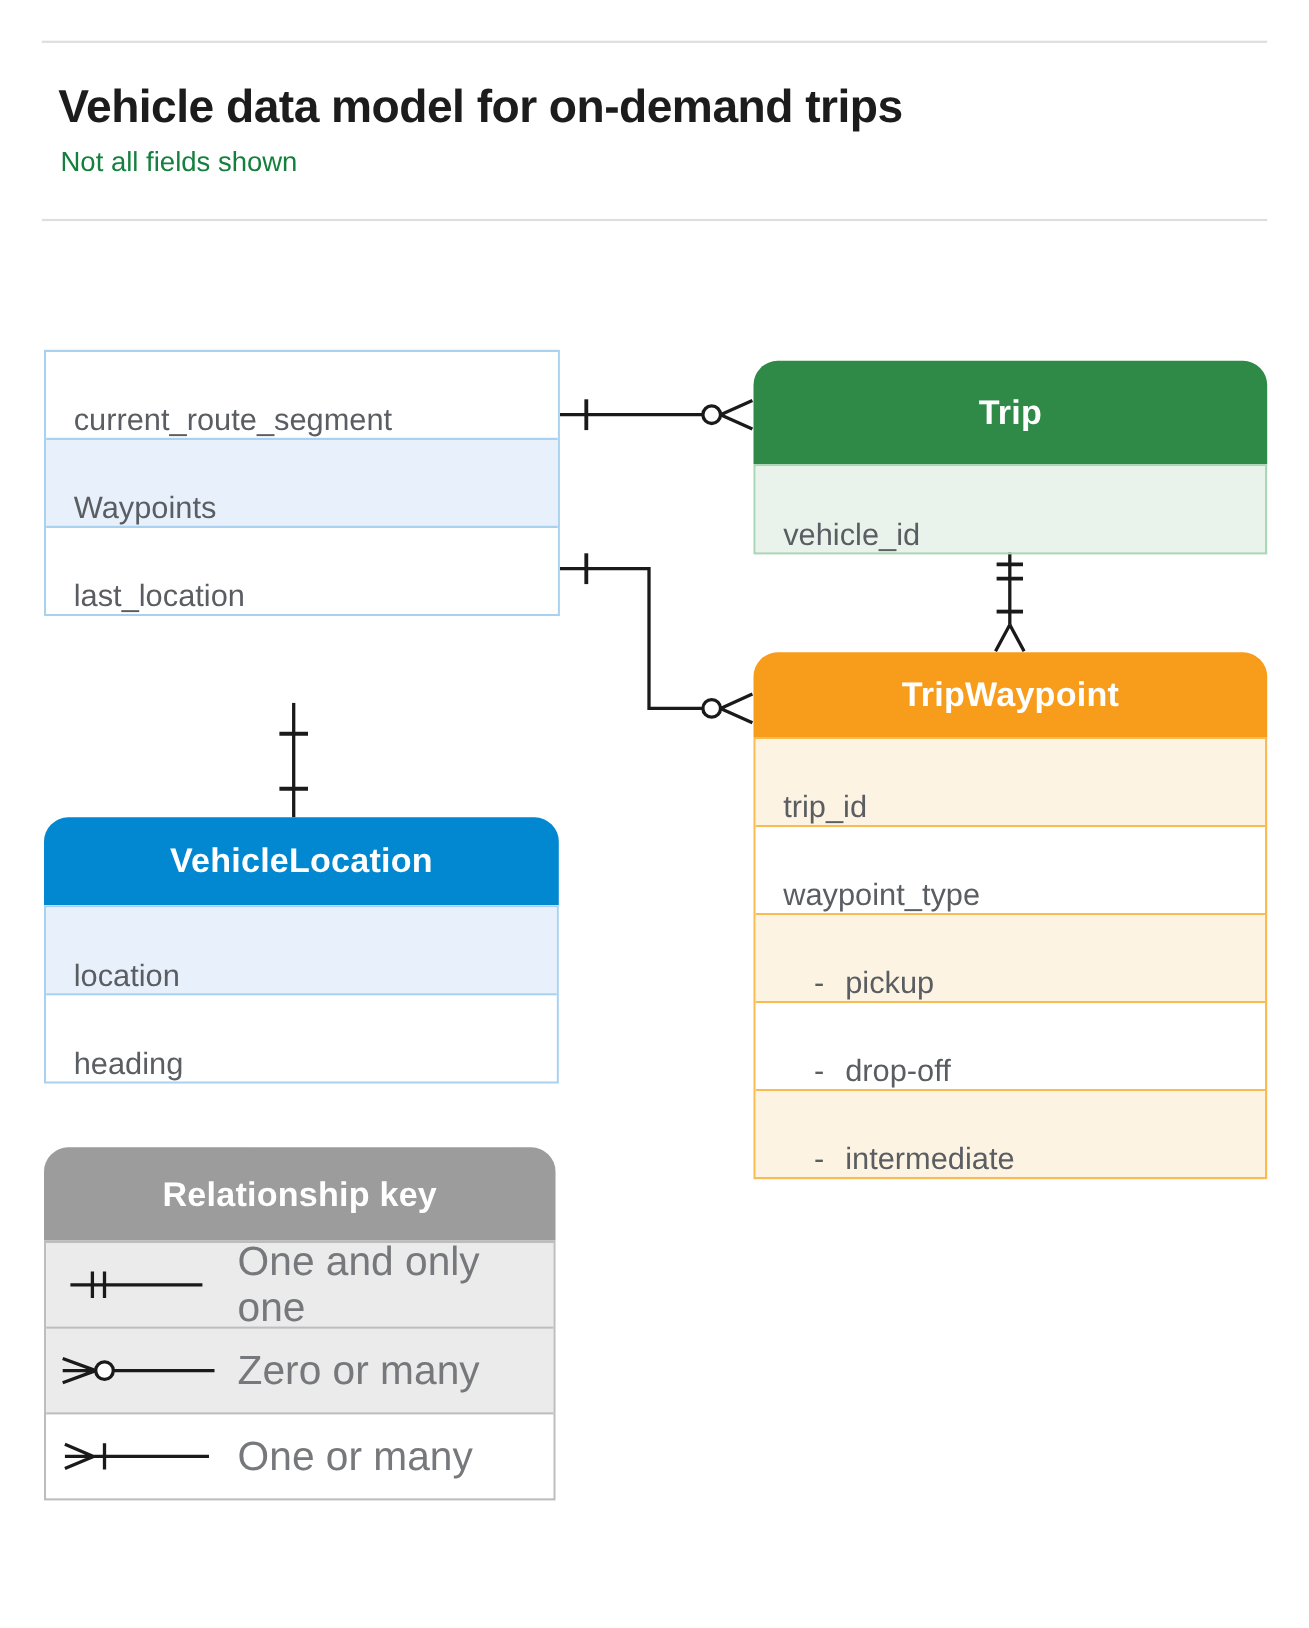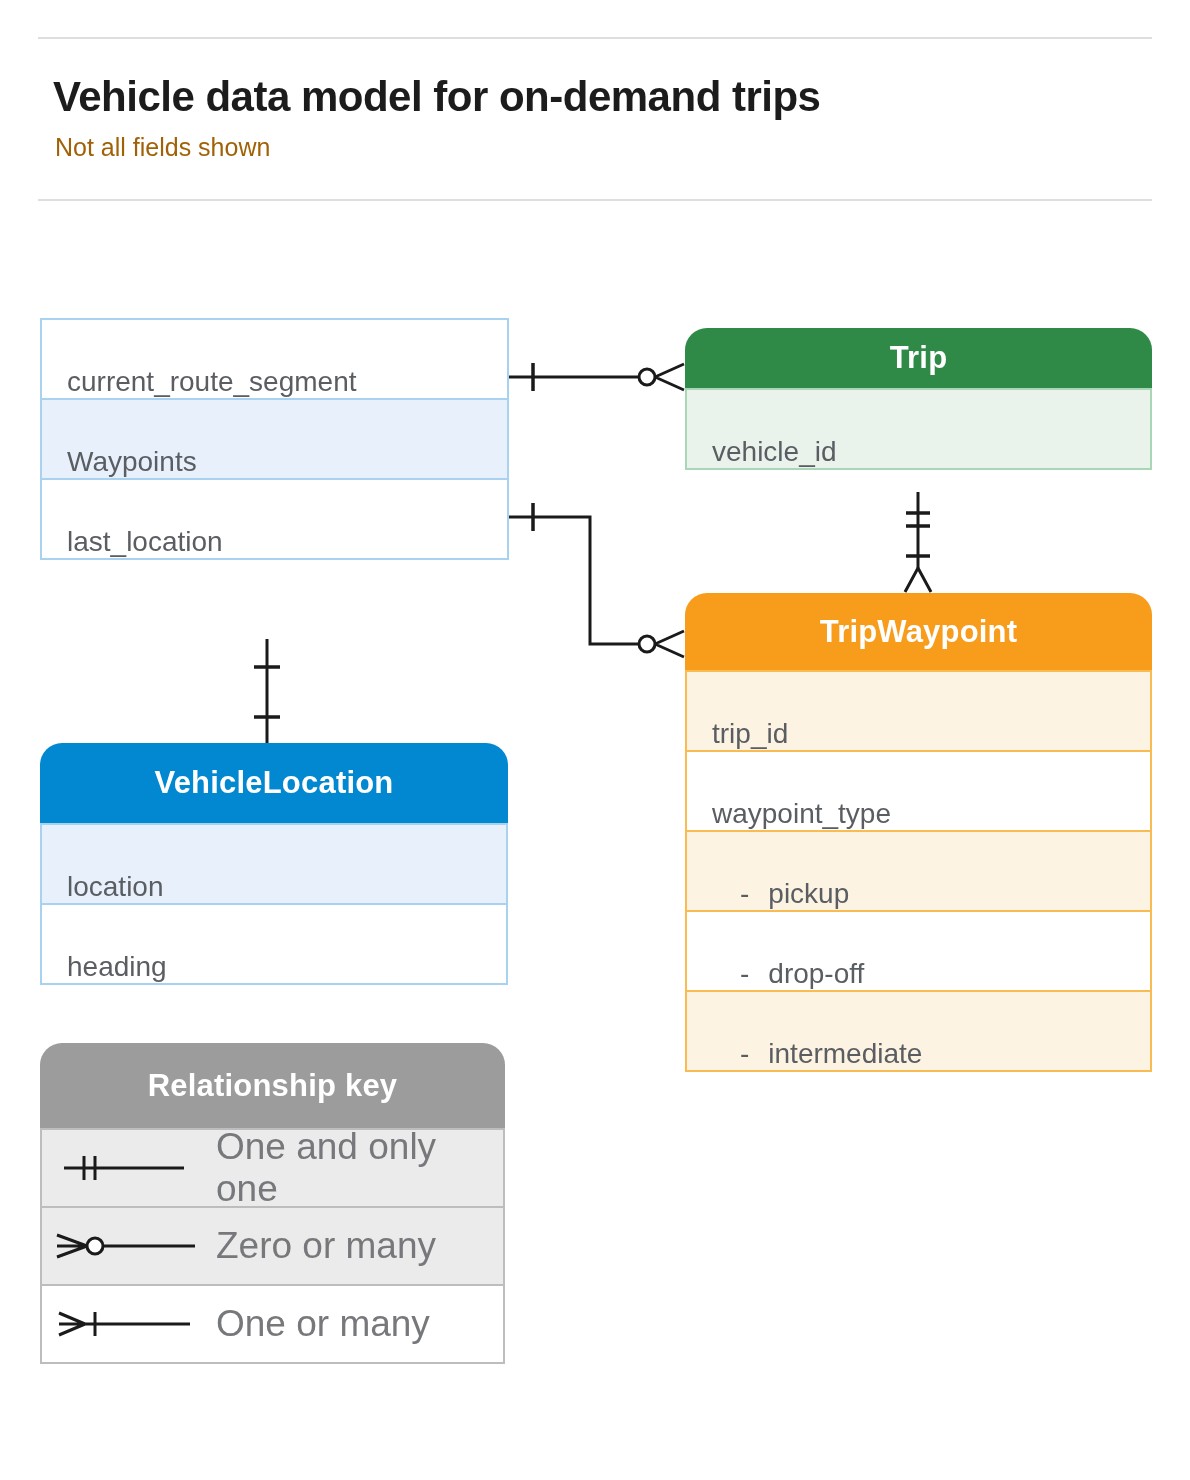--- a/index.html
+++ b/index.html
@@ -12,21 +12,21 @@
   html,body{margin:0;padding:0;background:#fff;}
   .page{
     position:relative;width:1190px;height:1480px;background:#fff;overflow:hidden;
     font-family:"Liberation Sans",sans-serif;
   }
   .hr{position:absolute;left:38px;width:1114px;height:2px;background:#DEDEDE;}
   .hr-top{top:37px}
   .hr-mid{top:199px}
   .title{position:absolute;left:53px;top:74px;margin:0;font-size:42px;line-height:46px;
     font-weight:700;color:#1C1C1C;letter-spacing:-0.5px;}
-  .subtitle{position:absolute;left:55px;top:133px;margin:0;font-size:25px;color:#a16207;}
+  .subtitle{position:absolute;left:55px;top:133px;margin:0;font-size:25px;color:#15803d;}
 
   .connectors{position:absolute;left:0;top:0;width:1190px;height:1480px;pointer-events:none;}
   .connectors path{stroke:var(--connector);stroke-width:3;fill:none;}
   .connectors path.tick{stroke-width:3.5;}
   .connectors circle{stroke:var(--connector);stroke-width:3;fill:#fff;}
 
   .entity{position:absolute;}
   .ehead{
     border-radius:22px 22px 0 0;color:#fff;font-weight:700;font-size:31px;
     display:flex;align-items:center;justify-content:center;letter-spacing:0.2px;
@@ -110,21 +110,21 @@
       <div class="erow shaded">
         <span>Waypoints</span>
       </div>
       <div class="erow">
         <span>last_location</span>
       </div>
     </div>
   </div>
 
   <div class="entity green" style="left:685px;top:328px;width:467px">
-    <div class="ehead" style="height:60px">Trip</div>
+    <div class="ehead" style="height:94px">Trip</div>
     <div class="erows">
       <div class="erow shaded">
         <span>vehicle_id</span>
       </div>
     </div>
   </div>
 
   <div class="entity orange" style="left:685px;top:593px;width:467px">
     <div class="ehead" style="height:77px">TripWaypoint</div>
     <div class="erows">

